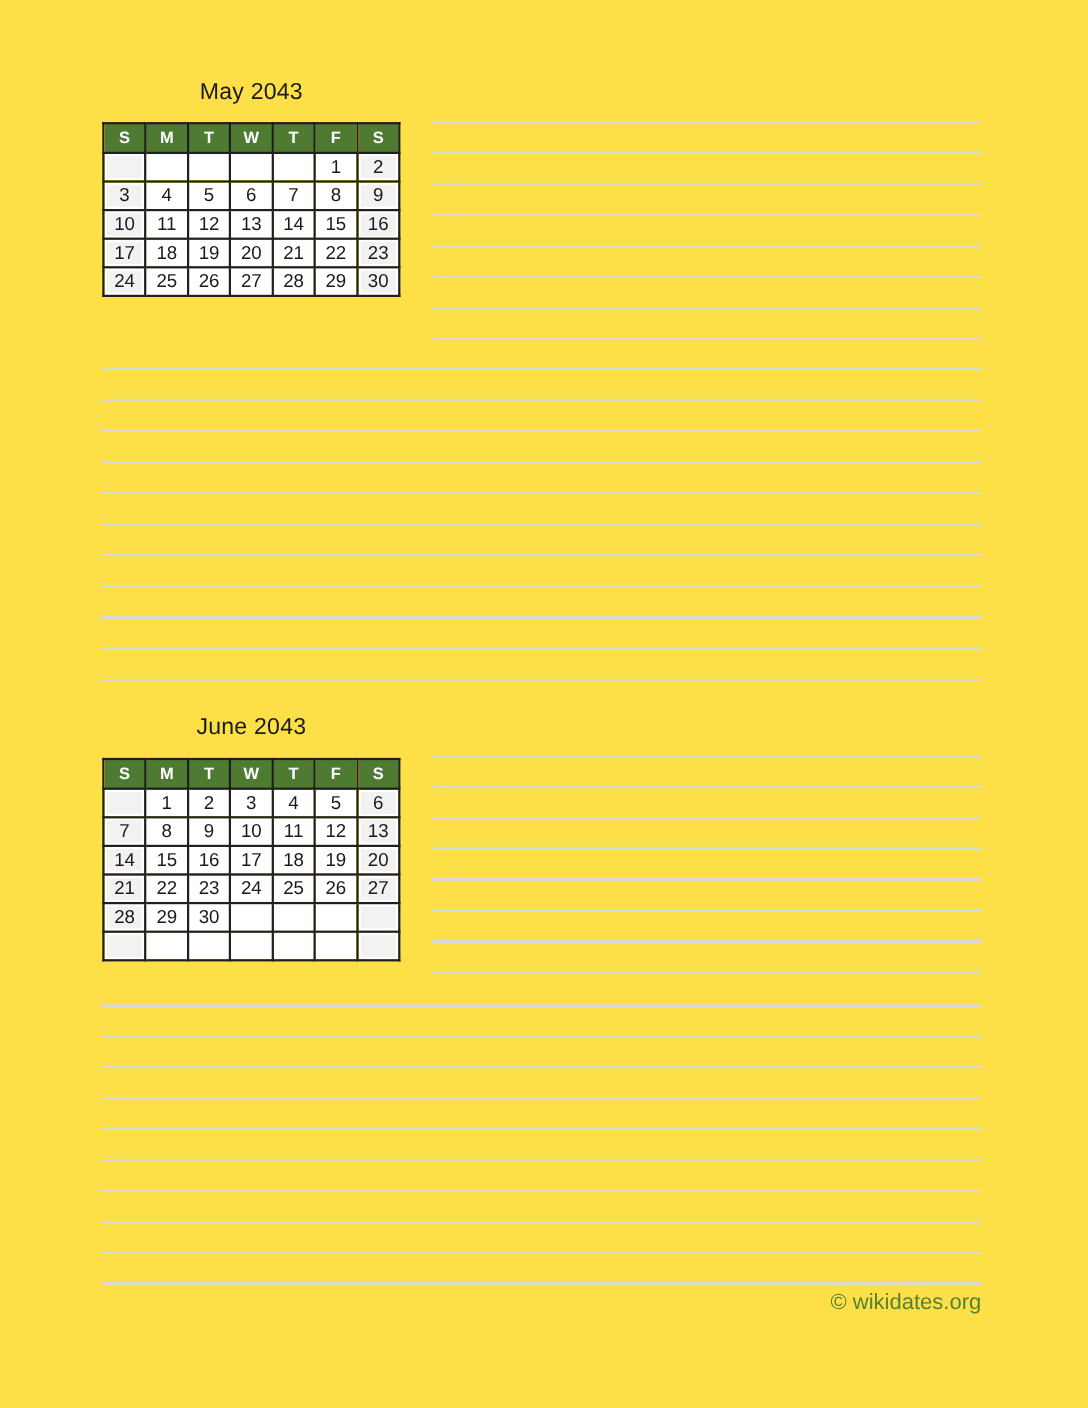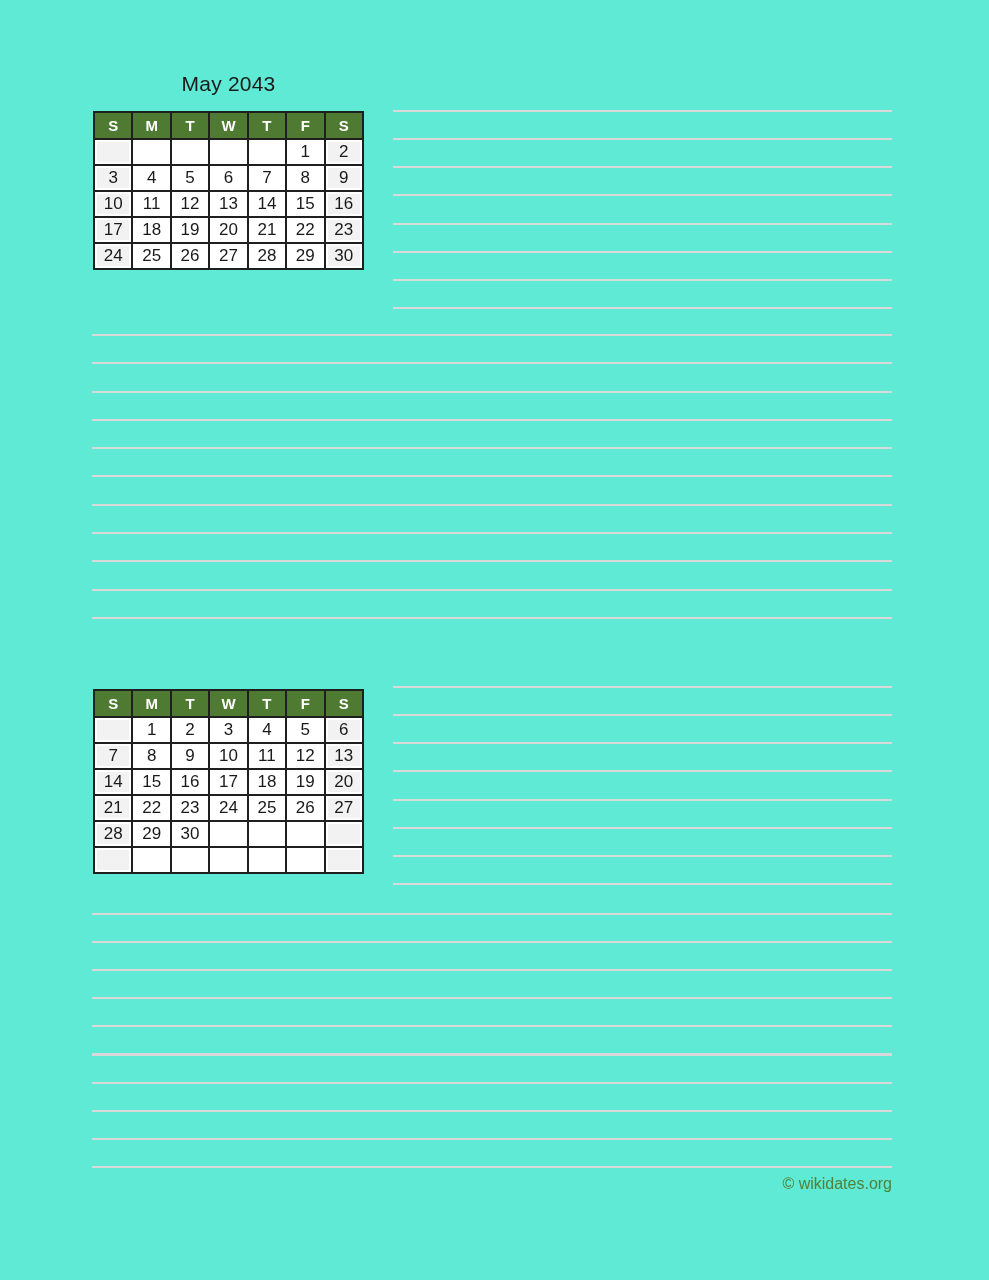--- a/index.html
+++ b/index.html
@@ -1,19 +1,19 @@
 <!DOCTYPE html>
 <html style="--header-green: #4e7b31; --weekend-gray: #f2f2f2; --grid-border: #1f1f1f; --line-color: #d9d9d9; --footer-green: #538135; --text-color: #1a1a1a;"><head>
 <meta charset="utf-8">
 <style>
   html,body{margin:0;padding:0;background:#ffffff;}
   .page{
     position:relative;
     width:989px;height:1280px;
-    background:#5eead4;
+    background:#fde047;
     font-family:"Liberation Sans", sans-serif;
     overflow:hidden;
   }
   .month-title{
     position:absolute;
     width:271px;height:28px;
     margin:0;
     font-size:21px;
     font-weight:400;
     color:var(--text-color,#1a1a1a);
@@ -71,21 +71,21 @@
   }
   #may-right-lines {left:393px;top:110px;width:499px;height:199px;--gap:28.15px;}
   #may-bottom-lines{left:92px; top:334px;width:800px;height:285px;--gap:28.3px;}
   #june-right-lines{left:393px;top:686px;width:499px;height:199px;--gap:28.15px;}
   #june-bottom-lines{left:92px;top:913px;width:800px;height:255px;--gap:28.1px;}
 
   .site-credit{
     position:absolute;
     top:1172px;
     right:97px;
-    font-size:16px;
+    font-size:20px;
     color:var(--footer-green,#538135);
     line-height:24px;
     white-space:nowrap;
   }
 </style>
 </head>
 <body>
 
 <div class="page">
 
@@ -149,20 +149,21 @@
           <td>29</td>
           <td class="weekend">30</td>
         </tr>
       </tbody>
     </table>
 
   <div class="ruled" id="may-right-lines"></div>
 
   <div class="ruled" id="may-bottom-lines"></div>
 
+  <h2 class="month-title" id="june-title">June 2043</h2>
 
   <table class="calendar" id="june-table">
       <thead>
         <tr>
           <th>S</th>
           <th>M</th>
           <th>T</th>
           <th>W</th>
           <th>T</th>
           <th>F</th>

